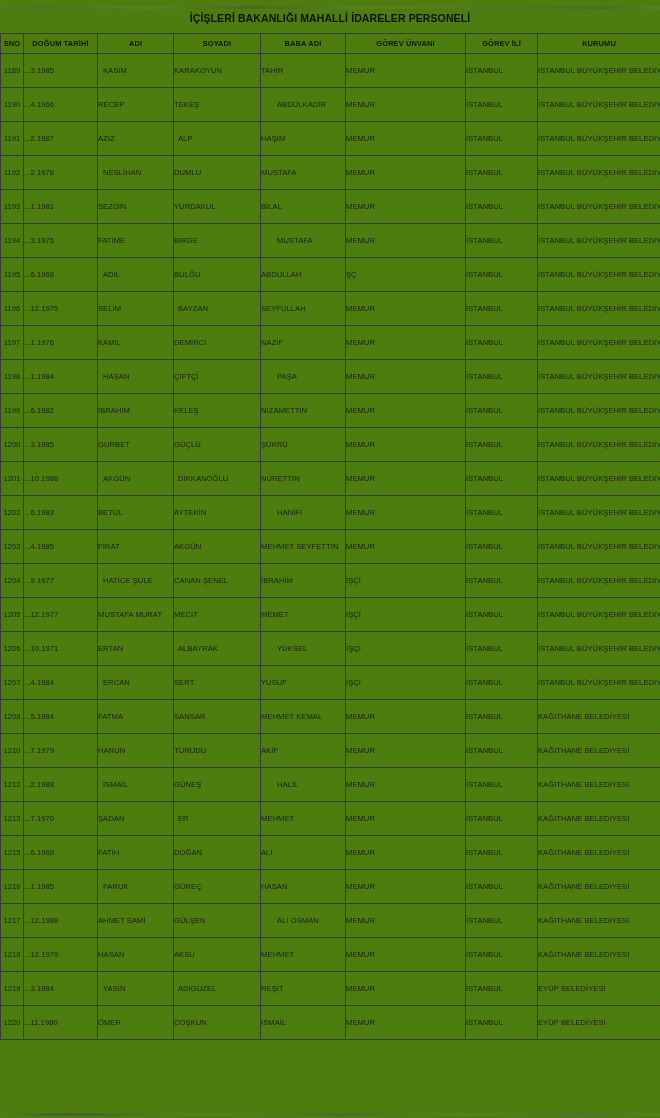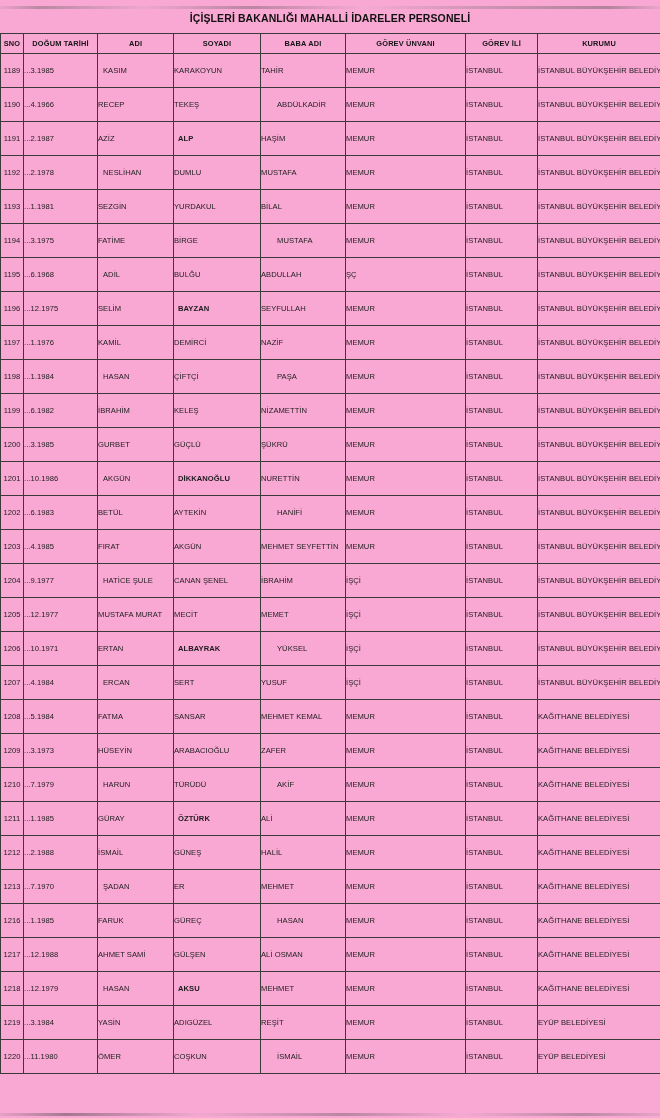--- a/index.html
+++ b/index.html
@@ -13,21 +13,21 @@
     font-family: "Liberation Sans", sans-serif;
     color: #1a1a1a;
     overflow: hidden;
     position: relative;
   }
   .page {
     width: 660px;
     height: 1118px;
     position: relative;
     box-sizing: border-box;
-    background: #f9a8d4;
+    background: #4d7c0f;
     overflow: hidden;
   }
   
   .scan-edge-top {
     position: absolute;
     top: 6px; left: 0; right: 0;
     height: 3px;
     background: linear-gradient(90deg,
       rgba(120,120,120,0.10) 0%,
       rgba(90,90,90,0.40) 6%,
@@ -121,21 +121,21 @@
   td.city { padding-left: 4px; }
   td.inst {
     padding-left: 3px;
     font-size: 7.2px;
     letter-spacing: -0.05px;
   }
 
   
   tbody tr:nth-child(3n+1) td.name    { padding-left: 5px; }
   tbody tr:nth-child(4n+2) td.father  { padding-left: 16px; }
-  tbody tr:nth-child(5n+3) td.surname { padding-left: 4px; font-weight: bold; }
+  tbody tr:nth-child(5n+3) td.surname { padding-left: 4px; }
 </style>
 </head>
 <body>
 
 <div class="page">
 
   <div class="scan-edge-top"></div>
 
   <div class="doc-title">İÇİŞLERİ BAKANLIĞI MAHALLİ İDARELER PERSONELİ</div>
 
@@ -357,70 +357,60 @@
           <td class="sno">1208</td>
           <td class="dob">...5.1984</td>
           <td class="name">FATMA</td>
           <td class="surname">SANSAR</td>
           <td class="father">MEHMET KEMAL</td>
           <td class="title">MEMUR</td>
           <td class="city">İSTANBUL</td>
           <td class="inst">KAĞITHANE BELEDİYESİ</td>
         </tr>
         <tr>
-          <td class="sno">1209</td>
-          <td class="dob">...3.1973</td>
-          <td class="name">HÜSEYİN</td>
-          <td class="surname">ARABACIOĞLU</td>
-          <td class="father">ZAFER</td>
-          <td class="title">MEMUR</td>
-          <td class="city">İSTANBUL</td>
-          <td class="inst">KAĞITHANE BELEDİYESİ</td>
-        </tr>
-        <tr>
           <td class="sno">1210</td>
           <td class="dob">...7.1979</td>
           <td class="name">HARUN</td>
           <td class="surname">TÜRÜDÜ</td>
           <td class="father">AKİF</td>
           <td class="title">MEMUR</td>
           <td class="city">İSTANBUL</td>
           <td class="inst">KAĞITHANE BELEDİYESİ</td>
         </tr>
         <tr>
-          <td class="sno">1211</td>
-          <td class="dob">...1.1985</td>
-          <td class="name">GÜRAY</td>
-          <td class="surname">ÖZTÜRK</td>
-          <td class="father">ALİ</td>
-          <td class="title">MEMUR</td>
-          <td class="city">İSTANBUL</td>
-          <td class="inst">KAĞITHANE BELEDİYESİ</td>
-        </tr>
-        <tr>
           <td class="sno">1212</td>
           <td class="dob">...2.1988</td>
           <td class="name">İSMAİL</td>
           <td class="surname">GÜNEŞ</td>
           <td class="father">HALİL</td>
           <td class="title">MEMUR</td>
           <td class="city">İSTANBUL</td>
           <td class="inst">KAĞITHANE BELEDİYESİ</td>
         </tr>
         <tr>
           <td class="sno">1213</td>
           <td class="dob">...7.1970</td>
           <td class="name">ŞADAN</td>
           <td class="surname">ER</td>
           <td class="father">MEHMET</td>
           <td class="title">MEMUR</td>
           <td class="city">İSTANBUL</td>
           <td class="inst">KAĞITHANE BELEDİYESİ</td>
         </tr>
         <tr>
+          <td class="sno">1215</td>
+          <td class="dob">...6.1969</td>
+          <td class="name">FATİH</td>
+          <td class="surname">DOĞAN</td>
+          <td class="father">ALİ</td>
+          <td class="title">MEMUR</td>
+          <td class="city">İSTANBUL</td>
+          <td class="inst">KAĞITHANE BELEDİYESİ</td>
+        </tr>
+        <tr>
           <td class="sno">1216</td>
           <td class="dob">...1.1985</td>
           <td class="name">FARUK</td>
           <td class="surname">GÜREÇ</td>
           <td class="father">HASAN</td>
           <td class="title">MEMUR</td>
           <td class="city">İSTANBUL</td>
           <td class="inst">KAĞITHANE BELEDİYESİ</td>
         </tr>
         <tr>

